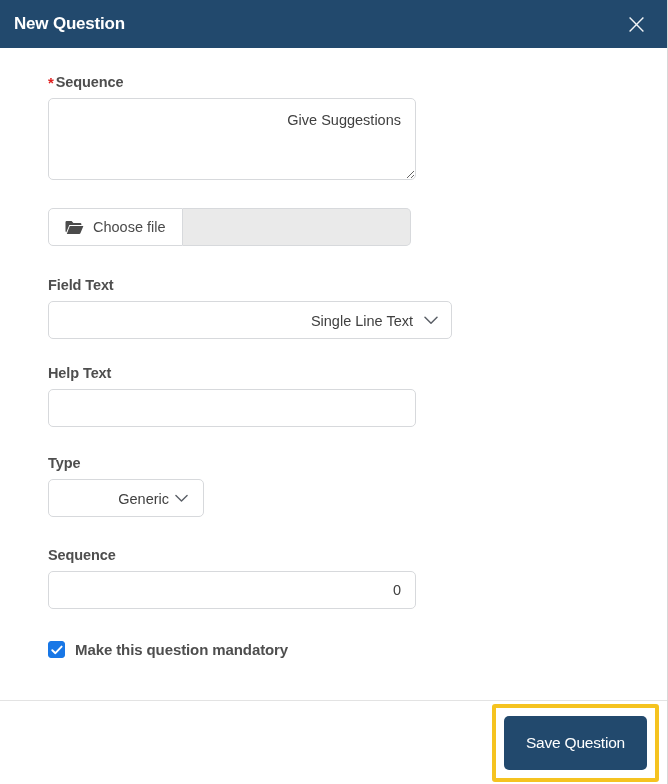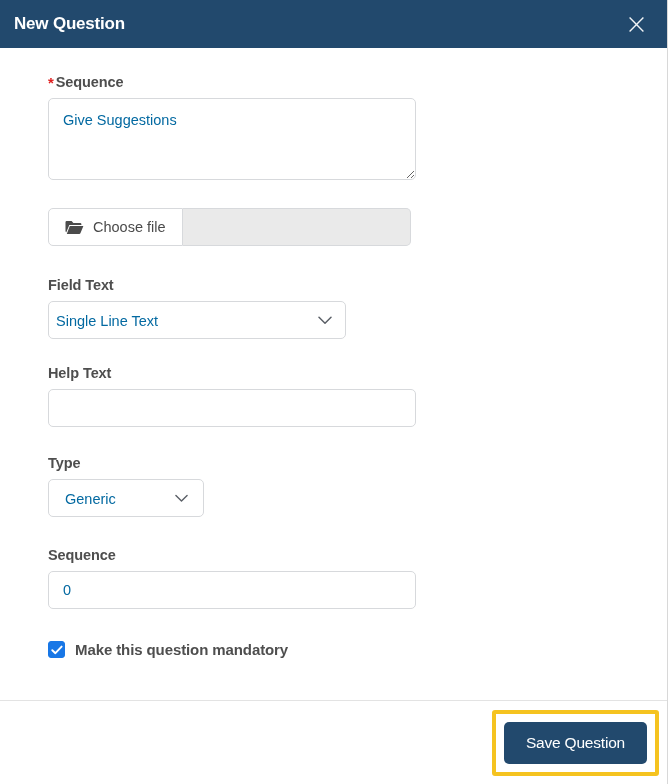--- a/index.html
+++ b/index.html
@@ -82,25 +82,26 @@
     font-weight: bold;
     margin-right: 2px;
     font-size: 15px;
     line-height: 1;
     vertical-align: -1px;
   }
 
   .control-base {
     font-family: "Liberation Sans", sans-serif;
     font-size: 14.5px;
-    color: #0369a1;
+    color: #404040;
     background: #ffffff;
     border: 1px solid #d7d9dc;
     border-radius: 5px;
     outline: none;
+    text-align: right;
   }
 
   
   .question-area {
     width: 368px;
     height: 82px;
     padding: 12px 14px;
     resize: vertical;
     line-height: 1.3;
     display: block;
@@ -146,21 +147,21 @@
   }
   select.styled-select {
     appearance: none;
     -webkit-appearance: none;
     -moz-appearance: none;
     height: 38px;
     padding: 0 38px 0 16px;
     line-height: 38px;
     cursor: pointer;
   }
-  select.select-wide { width: 298px; padding-left: 7px; }
+  select.select-wide { width: 404px; padding-left: 7px; }
   select.select-narrow { width: 156px; padding-right: 34px; }
   .chev {
     position: absolute;
     right: 14px;
     top: 50%;
     transform: translateY(-50%);
     pointer-events: none;
   }
   .select-narrow + .chev { right: 16px; }
 
@@ -213,21 +214,21 @@
     padding: 8px;
     display: inline-block;
     background: #ffffff;
   }
   .save-btn {
     background: #22496d;
     color: #ffffff;
     border: none;
     border-radius: 5px;
     padding: 0 22px;
-    height: 42px;
+    height: 54px;
     font-family: "Liberation Sans", sans-serif;
     font-size: 15.5px;
     font-weight: normal;
     letter-spacing: -0.2px;
     cursor: pointer;
   }
 
   
   .sp-q   { margin-bottom: 28px; }
   .sp-img { margin-bottom: 31px; }

